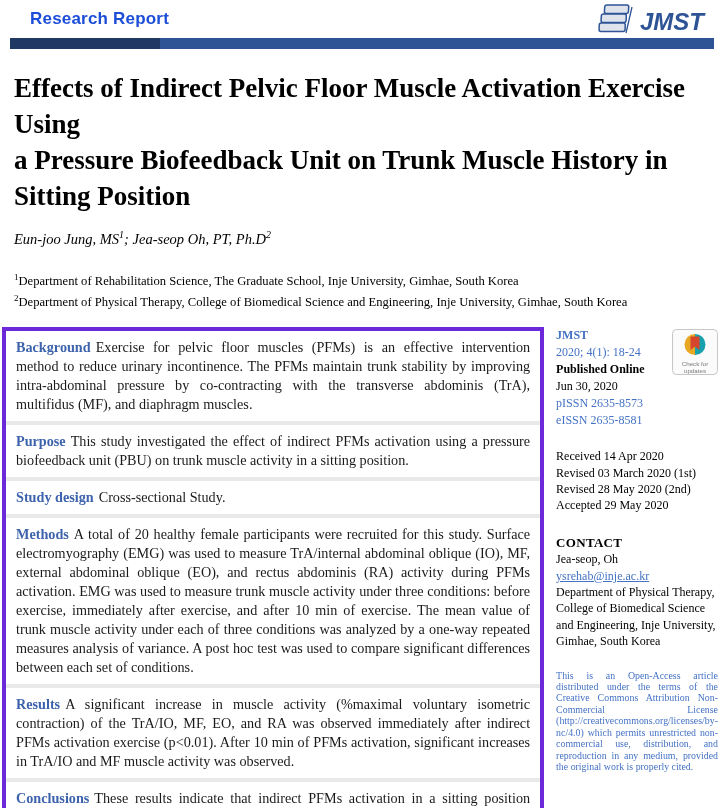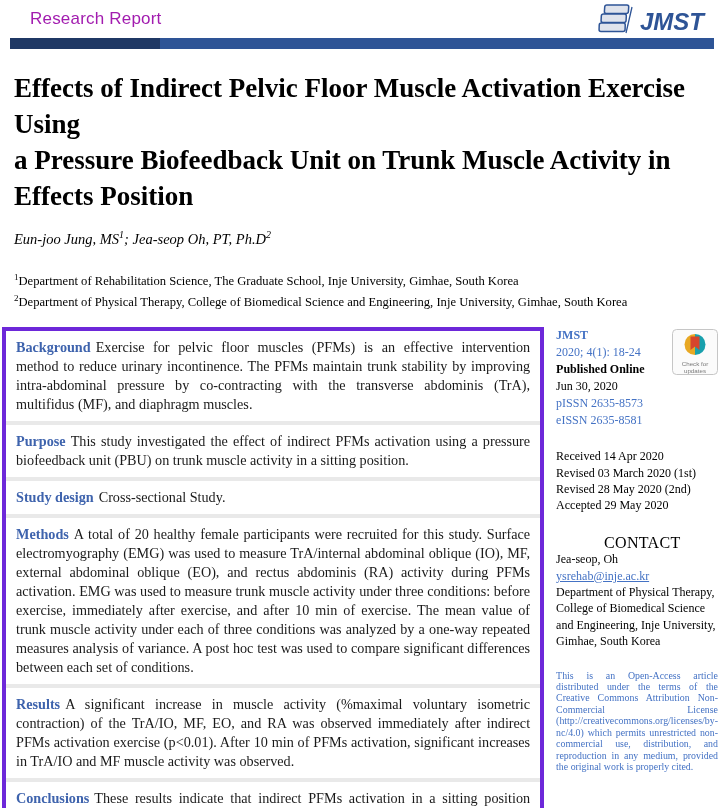--- a/index.html
+++ b/index.html
@@ -9,21 +9,21 @@
     background: #ffffff;
     color: #000;
     overflow: hidden;
     position: relative;
   }
   
   .header { position: relative; height: 38px; }
   .category {
     position: absolute; left: 30px; top: 9px;
     font-family: "Liberation Sans", sans-serif;
-    font-weight: normal; font-size: 17px; color: #a21caf;
+    font-weight: bold; font-size: 17px; color: #1d4ed8;
     letter-spacing: 0.2px;
   }
   .logo { position: absolute; right: 10px; top: 3px; }
   .rule { display: flex; margin: 0 10px; height: 11px; }
   .rule-dark  { width: 150px; background: #1f3864; }
   .rule-light { flex: 1; background: #2e5496; }
 
   
   .title {
     margin: 21px 14px 0 14px;
@@ -53,21 +53,21 @@
   
   .sidebar { flex: 1; margin-left: 12px; font-size: 12px; line-height: 16.4px; }
   .journal-row { display: flex; justify-content: space-between; }
   .journal-info { line-height: 17px; }
   .blue { color: #4472c4; }
   .bold { font-weight: bold; }
   .crossmark { margin-top: 2px; cursor: pointer; }
   .history { margin-top: 19px; }
   .history-head { color: #4472c4; font-weight: bold; }
   .contact { margin-top: 21px; }
-  .contact-head { font-weight: normal; font-size: 16px; letter-spacing: 0.3px; margin-left: 48px; }
+  .contact-head { font-weight: bold; font-size: 13px; letter-spacing: 0.3px; }
   .email { color: #4472c4; text-decoration: underline; }
   .license {
     margin-top: 20px; color: #4472c4;
     font-size: 9.9px; line-height: 11.4px; text-align: justify;
   }
 </style>
 </head>
 <body>
 
 <div class="header">
@@ -84,21 +84,21 @@
     </svg>
   </div>
 </div>
 <div class="rule">
   <div class="rule-dark"></div>
   <div class="rule-light"></div>
 </div>
 
 <div class="title">
   <div>Effects of Indirect Pelvic Floor Muscle Activation Exercise Using</div>
-  <div>a Pressure Biofeedback Unit on Trunk Muscle Activity in Effects Position</div>
+  <div>a Pressure Biofeedback Unit on Trunk Muscle History in Sitting Position</div>
 </div>
 
 <div class="authors">
   <span>Eun-joo Jung, MS</span><sup>1</sup><span>; </span><span>Jea-seop Oh, PT, Ph.D</span><sup>2</sup>
 </div>
 
 <div class="affils">
   <div><sup>1</sup><span>Department of Rehabilitation Science, The Graduate School, Inje University, Gimhae, South Korea</span></div>
   <div><sup>2</sup><span>Department of Physical Therapy, College of Biomedical Science and Engineering, Inje University, Gimhae, South Korea</span></div>
 </div>

